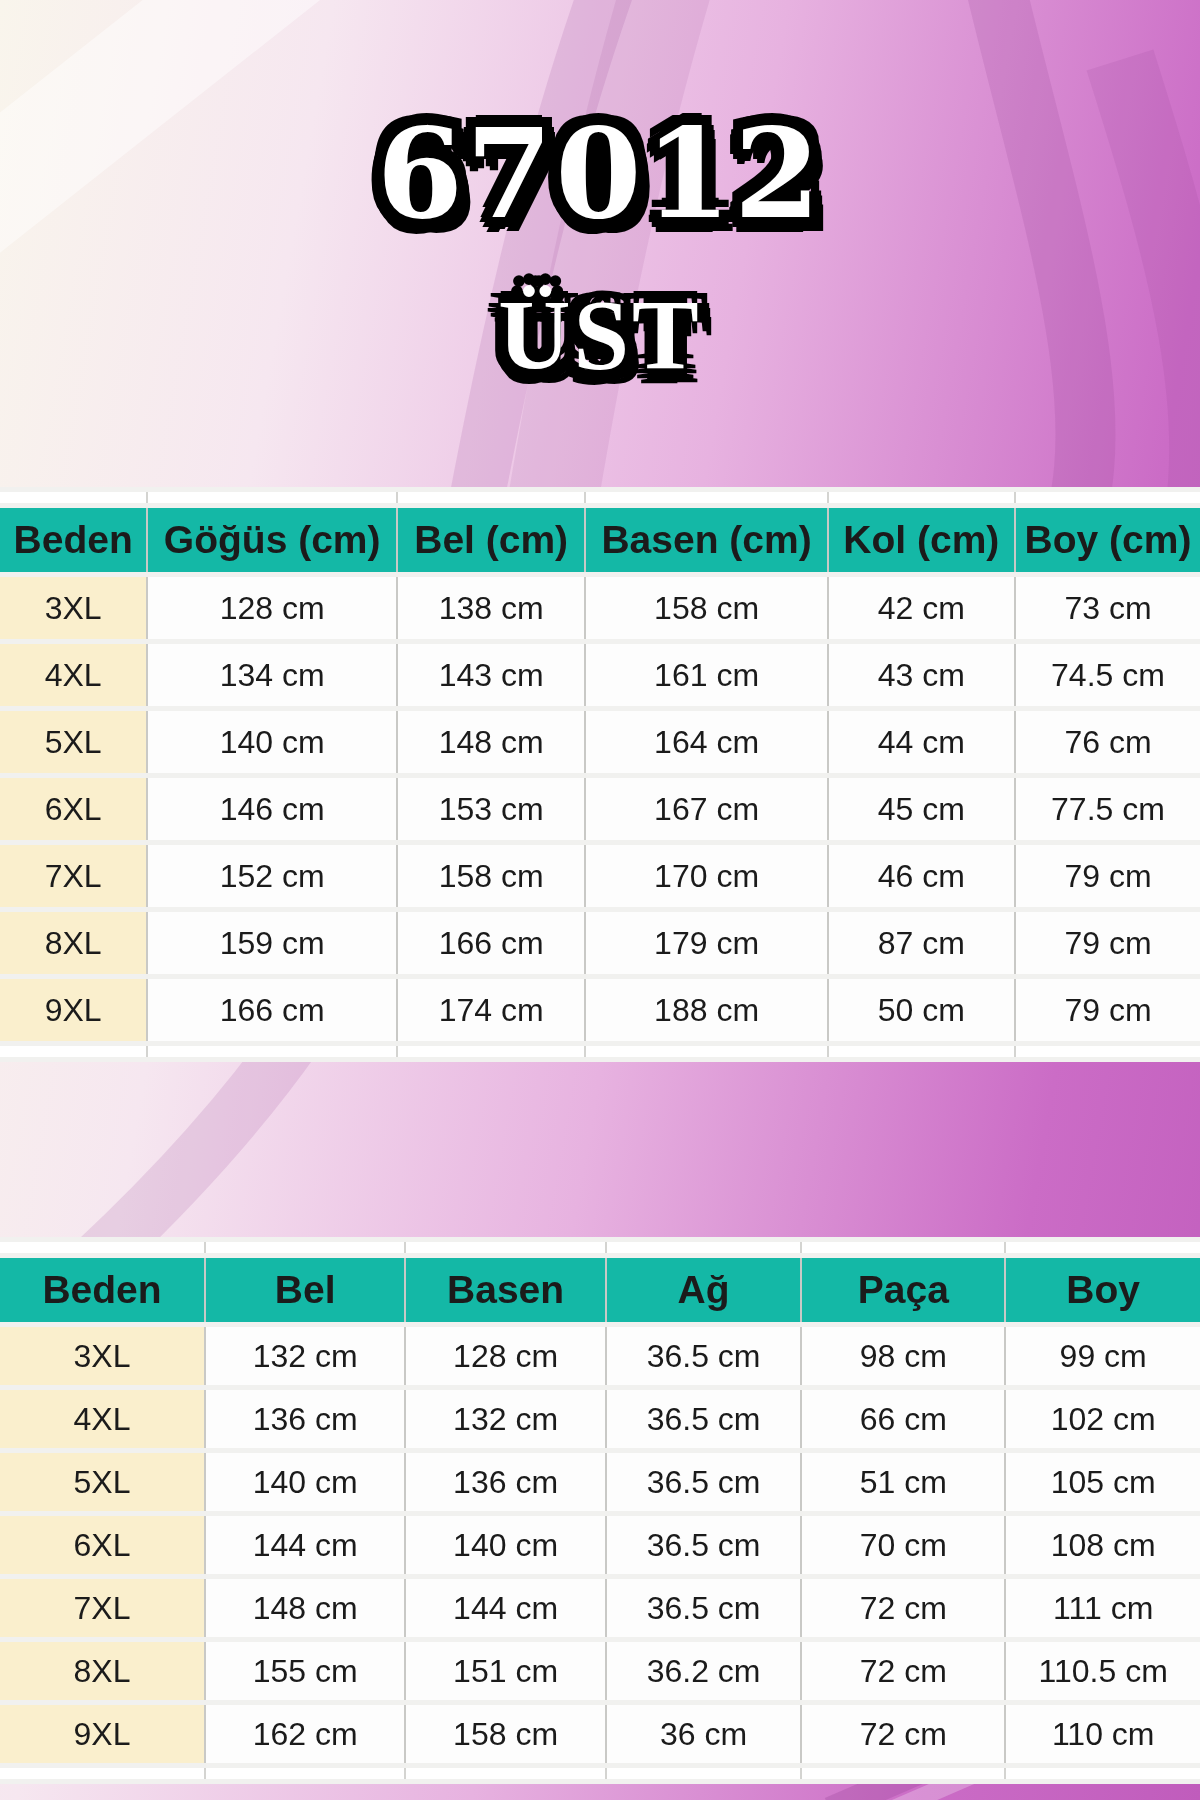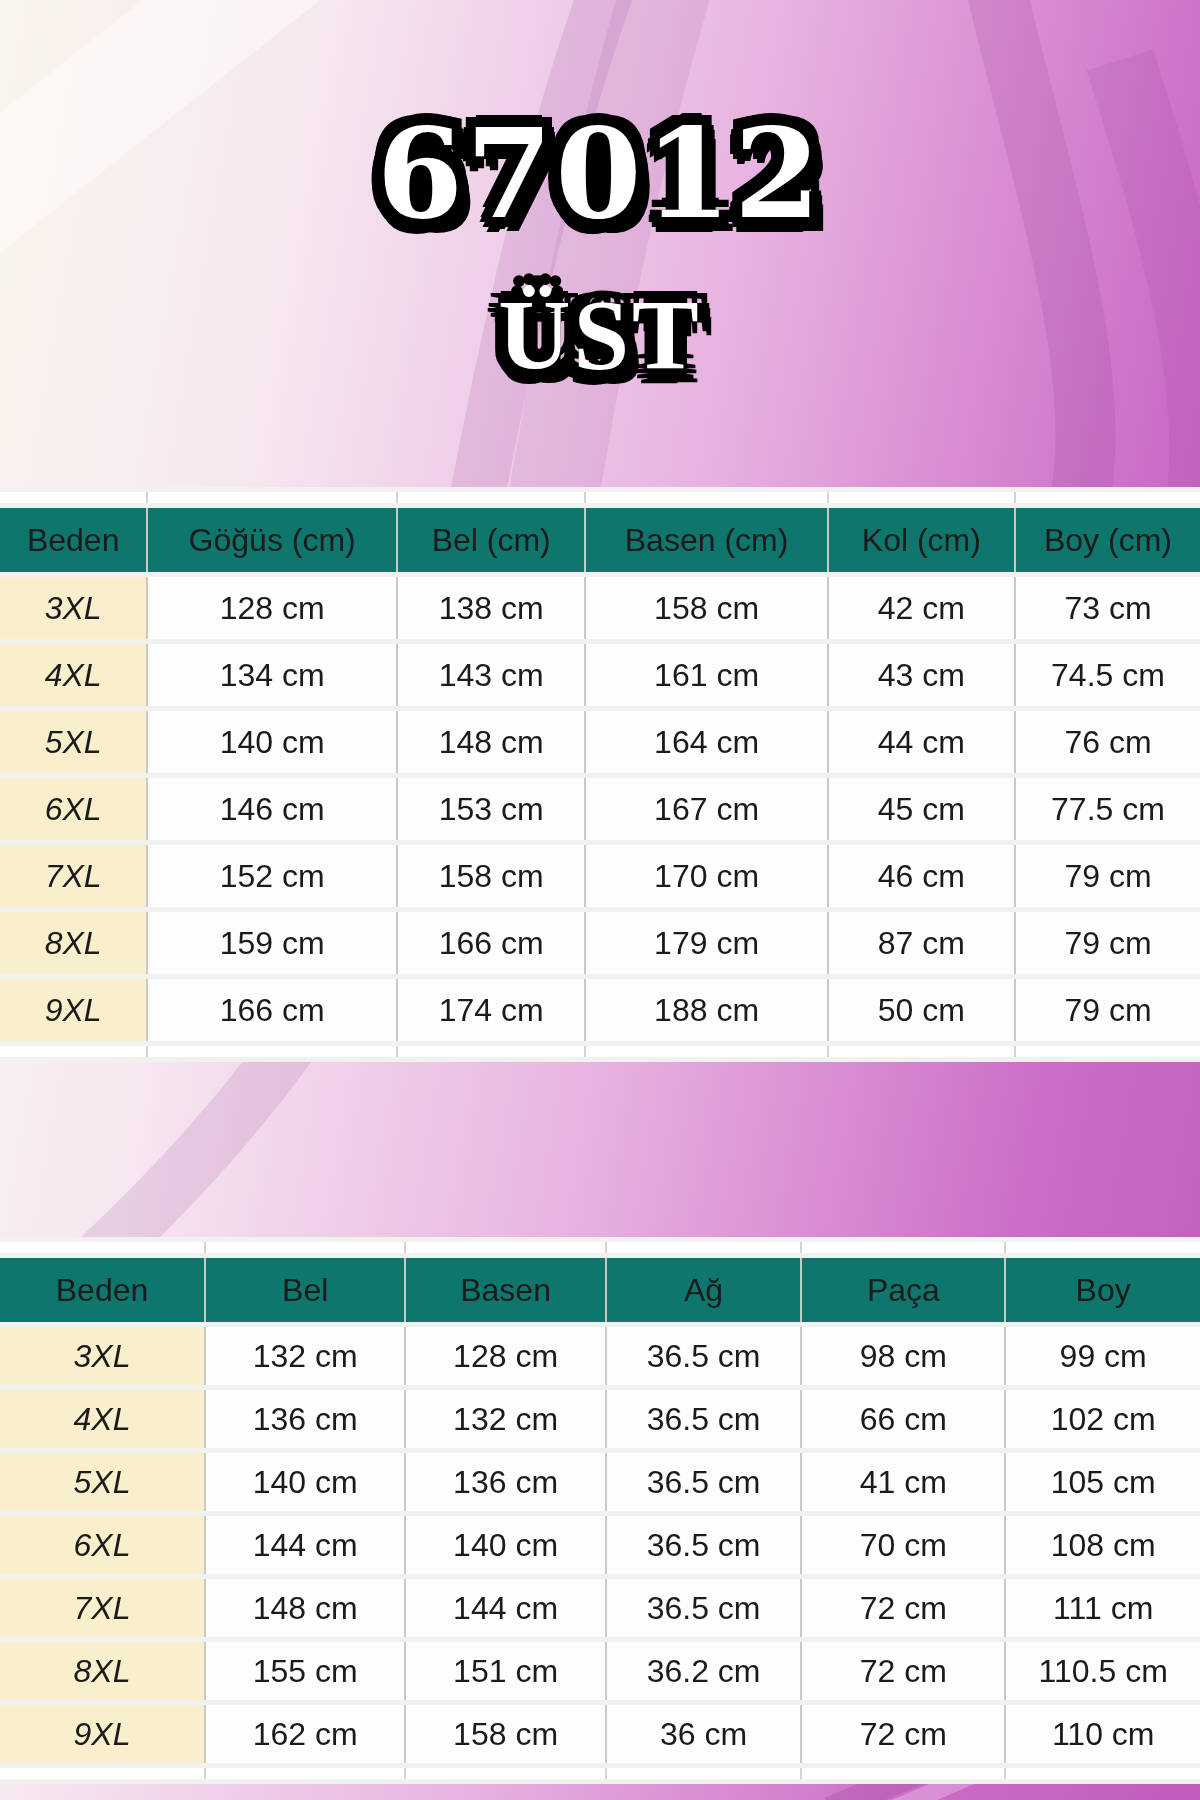--- a/index.html
+++ b/index.html
@@ -35,26 +35,26 @@
   table.size-table th, table.size-table td {
     text-align:center; vertical-align:middle;
     color:#1b1b1b; border-left:2px solid #c9c9c6;
     overflow:hidden; white-space:nowrap;
   }
   table.size-table tr th:first-child,
   table.size-table tr td:first-child { border-left:none; }
 
   tr.spacer-row td { height:11px; background:#ffffff; border-left:2px solid #d4d4d1; }
   tr.spacer-row td:first-child { border-left:none; }
-  tr.header-row th { height:64px; background:#0f766e; font-weight:normal; font-size:32px; }
+  tr.header-row th { height:64px; background:#14b8a6; font-weight:bold; font-size:39px; }
 
   tr.data-row td { font-size:32px; }
   #ust-table tr.data-row td { height:62px; }
   #alt-table tr.data-row td { height:58px; }
-  td.size-cell  { background:#faefcd;font-style:italic; }
+  td.size-cell  { background:#faefcd; }
   td.value-cell { background:#fdfdfd; }
 </style>
 </head>
 <body>
 
 <div class="page">
 
   <svg class="watermark" viewBox="0 0 1200 1800" xmlns="http://www.w3.org/2000/svg" aria-hidden="true">
     <path d="M-60,230 L320,-70" stroke="#ffffff" stroke-opacity="0.45" stroke-width="110" fill="none"></path>
     <path d="M640,-100 C520,200 480,500 430,740 C390,940 250,1130 30,1320" stroke="#9b4a9b" stroke-opacity="0.16" stroke-width="55" fill="none"></path>
@@ -204,21 +204,21 @@
           <td class="value-cell">132 cm</td>
           <td class="value-cell">36.5 cm</td>
           <td class="value-cell">66 cm</td>
           <td class="value-cell">102 cm</td>
         </tr>
         <tr class="data-row">
           <td class="size-cell">5XL</td>
           <td class="value-cell">140 cm</td>
           <td class="value-cell">136 cm</td>
           <td class="value-cell">36.5 cm</td>
-          <td class="value-cell">41 cm</td>
+          <td class="value-cell">51 cm</td>
           <td class="value-cell">105 cm</td>
         </tr>
         <tr class="data-row">
           <td class="size-cell">6XL</td>
           <td class="value-cell">144 cm</td>
           <td class="value-cell">140 cm</td>
           <td class="value-cell">36.5 cm</td>
           <td class="value-cell">70 cm</td>
           <td class="value-cell">108 cm</td>
         </tr>

